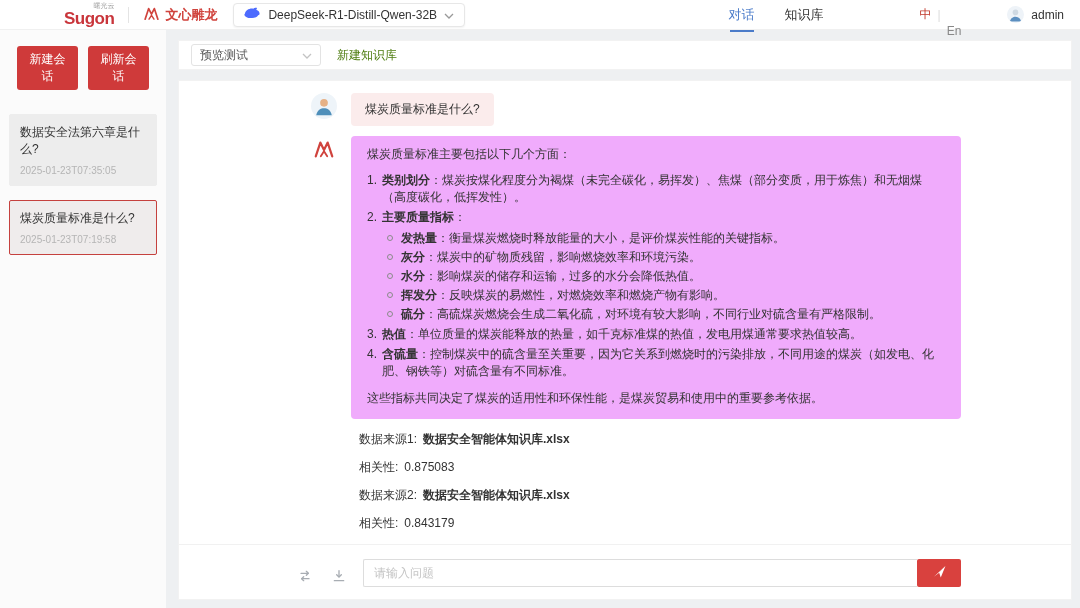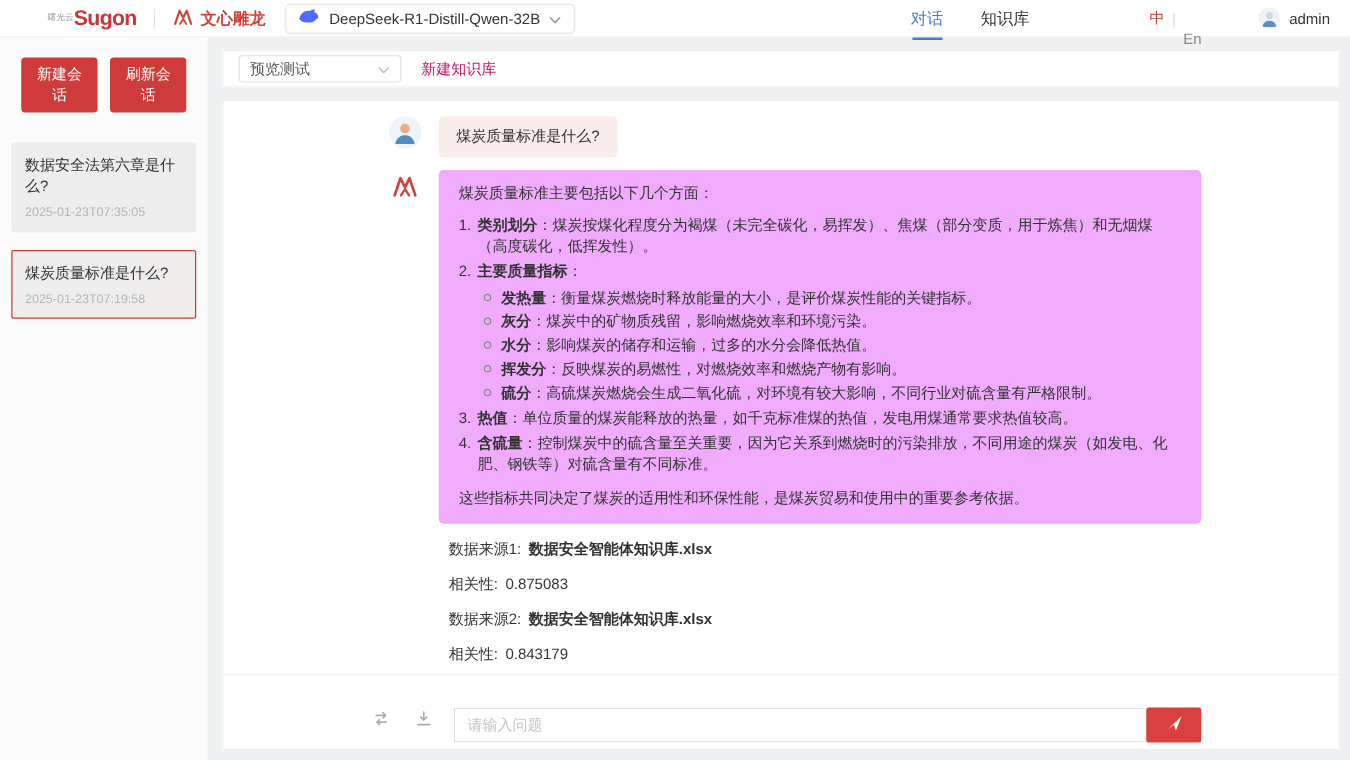--- a/index.html
+++ b/index.html
@@ -2,21 +2,21 @@
 <html><head>
 <meta charset="utf-8">
 <style>
   * { margin:0; padding:0; box-sizing:border-box; }
   html,body { width:1080px; height:608px; overflow:hidden; }
   body { background:#eef0f2; font-family:"Liberation Sans","DejaVu Sans",sans-serif; color:#333; }
 
   
   .header { height:30px; background:#fff; border-bottom:1px solid #f0f0f0;
             display:flex; align-items:center; padding:0 16px; }
-  .logo-block { display:flex; flex-direction:row; align-items:center; line-height:1; }
+  .logo-block { display:flex; flex-direction:column; align-items:flex-end; line-height:1;margin-left:48px; }
   .logo-top { font-size:7px; color:#9a9a9a; margin-left:22px; margin-bottom:1px; }
   .logo-main { font-size:17px; font-weight:700; color:#c9353b; letter-spacing:-0.5px; }
   .hdr-divider { width:1px; height:16px; background:#e4e4e4; margin:0 14px; }
   .product { display:flex; align-items:center; gap:5px; font-size:13px; font-weight:700; color:#d0433d; }
   .model-select { margin-left:16px; display:flex; align-items:center; gap:7px; height:24px;
                   padding:0 10px; background:#fff; border:1px solid #e7e7e7; border-radius:4px;
                   box-shadow:0 1px 2px rgba(0,0,0,.05); font-size:12px; color:#333; cursor:pointer; }
   .hdr-right { margin-left:auto; display:flex; align-items:center; }
   .nav-link { font-size:13px; cursor:pointer; }
   .nav-chat { color:#4a7bc9; position:relative; }
@@ -42,21 +42,21 @@
   .history-card.first { margin-top:24px; }
   .history-card.selected { border:1px solid #c5413e; background:#efecec; }
   .hc-title { font-size:12px; color:#333; }
   .hc-time { font-size:10px; color:#b5b5b5; margin-top:7px; }
 
   .main { flex:1; display:flex; flex-direction:column; padding:10px 8px 8px 12px; min-width:0; }
   .kb-bar { height:30px; background:#fff; border:1px solid #f2f2f2; display:flex; align-items:center; padding:0 12px; flex:none; }
   .kb-select { width:130px; height:22px; border:1px solid #e3e3e3; border-radius:3px; background:#fff;
                display:flex; align-items:center; justify-content:space-between; padding:0 8px;
                font-size:12px; color:#555; cursor:pointer; }
-  .kb-new { font-size:12px; color:#be185d; margin-left:16px; cursor:pointer; }
+  .kb-new { font-size:12px; color:#4d7c0f; margin-left:16px; cursor:pointer; }
 
   .chat-panel { flex:1; background:#fff; border:1px solid #f2f2f2; margin-top:10px;
                 display:flex; flex-direction:column; overflow:hidden; }
   .messages { height:458px; overflow:hidden; padding:12px 110px 0 132px; flex:none; }
 
   .msg-row { display:flex; align-items:flex-start; }
   .row-user { margin-bottom:10px; }
   .avatar { width:26px; height:26px; border-radius:50%; background:#eef4f9; overflow:hidden;
             margin-right:14px; flex:none; display:flex; align-items:center; justify-content:center; }
   .avatar-ai { background:transparent; border-radius:0; }
@@ -72,22 +72,22 @@
   .sub-item { display:flex; margin-top:1px; line-height:18px; }
   .bullet { width:14px; flex:none; padding-top:6px; }
   .bullet::before { content:""; display:block; width:4px; height:4px; border:1px solid #8a8a8a; border-radius:50%; }
   .ans-outro { margin-top:10px; }
 
   .sources { font-size:12px; color:#333; }
   .src-line { margin-top:13px; line-height:15px; }
   .src-file { font-weight:700; margin-left:6px; }
   .rel-value { margin-left:6px; }
 
-  .chat-footer { margin-top:auto; border-top:1px solid #f1f1f1; padding:26px 110px 12px 116px;
-                 display:flex; align-items:flex-start; flex:none; }
+  .chat-footer { margin-top:auto; border-top:1px solid #f1f1f1; padding:14px 110px 12px 116px;
+                 display:flex; align-items:flex-end; flex:none; }
   .tool-btn { width:20px; height:20px; margin-right:14px; cursor:pointer; display:flex;
               align-items:center; justify-content:center; background:none; border:none; }
   .composer { flex:1; display:flex; align-items:stretch; }
   .composer-input { flex:1; height:28px; border:1px solid #ddd; border-right:none; border-radius:2px 0 0 2px;
                     padding:0 10px; font-size:12px; color:#333; outline:none; font-family:inherit; }
   .composer-input::placeholder { color:#c4c4c4; }
   .send-btn { width:44px; height:28px; background:#d9413e; border:none; border-radius:2px;
               display:flex; align-items:center; justify-content:center; cursor:pointer; }
 </style>
 </head>

